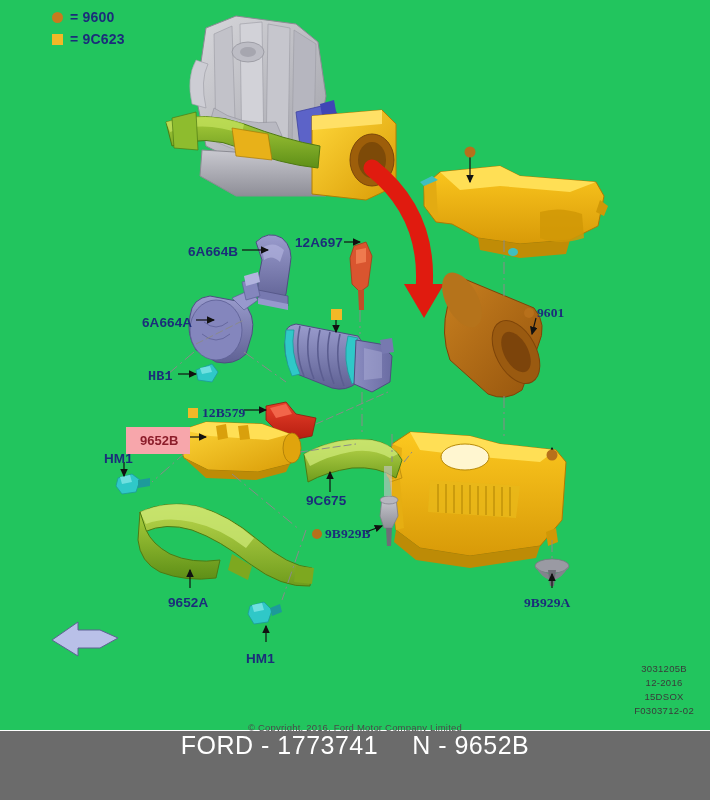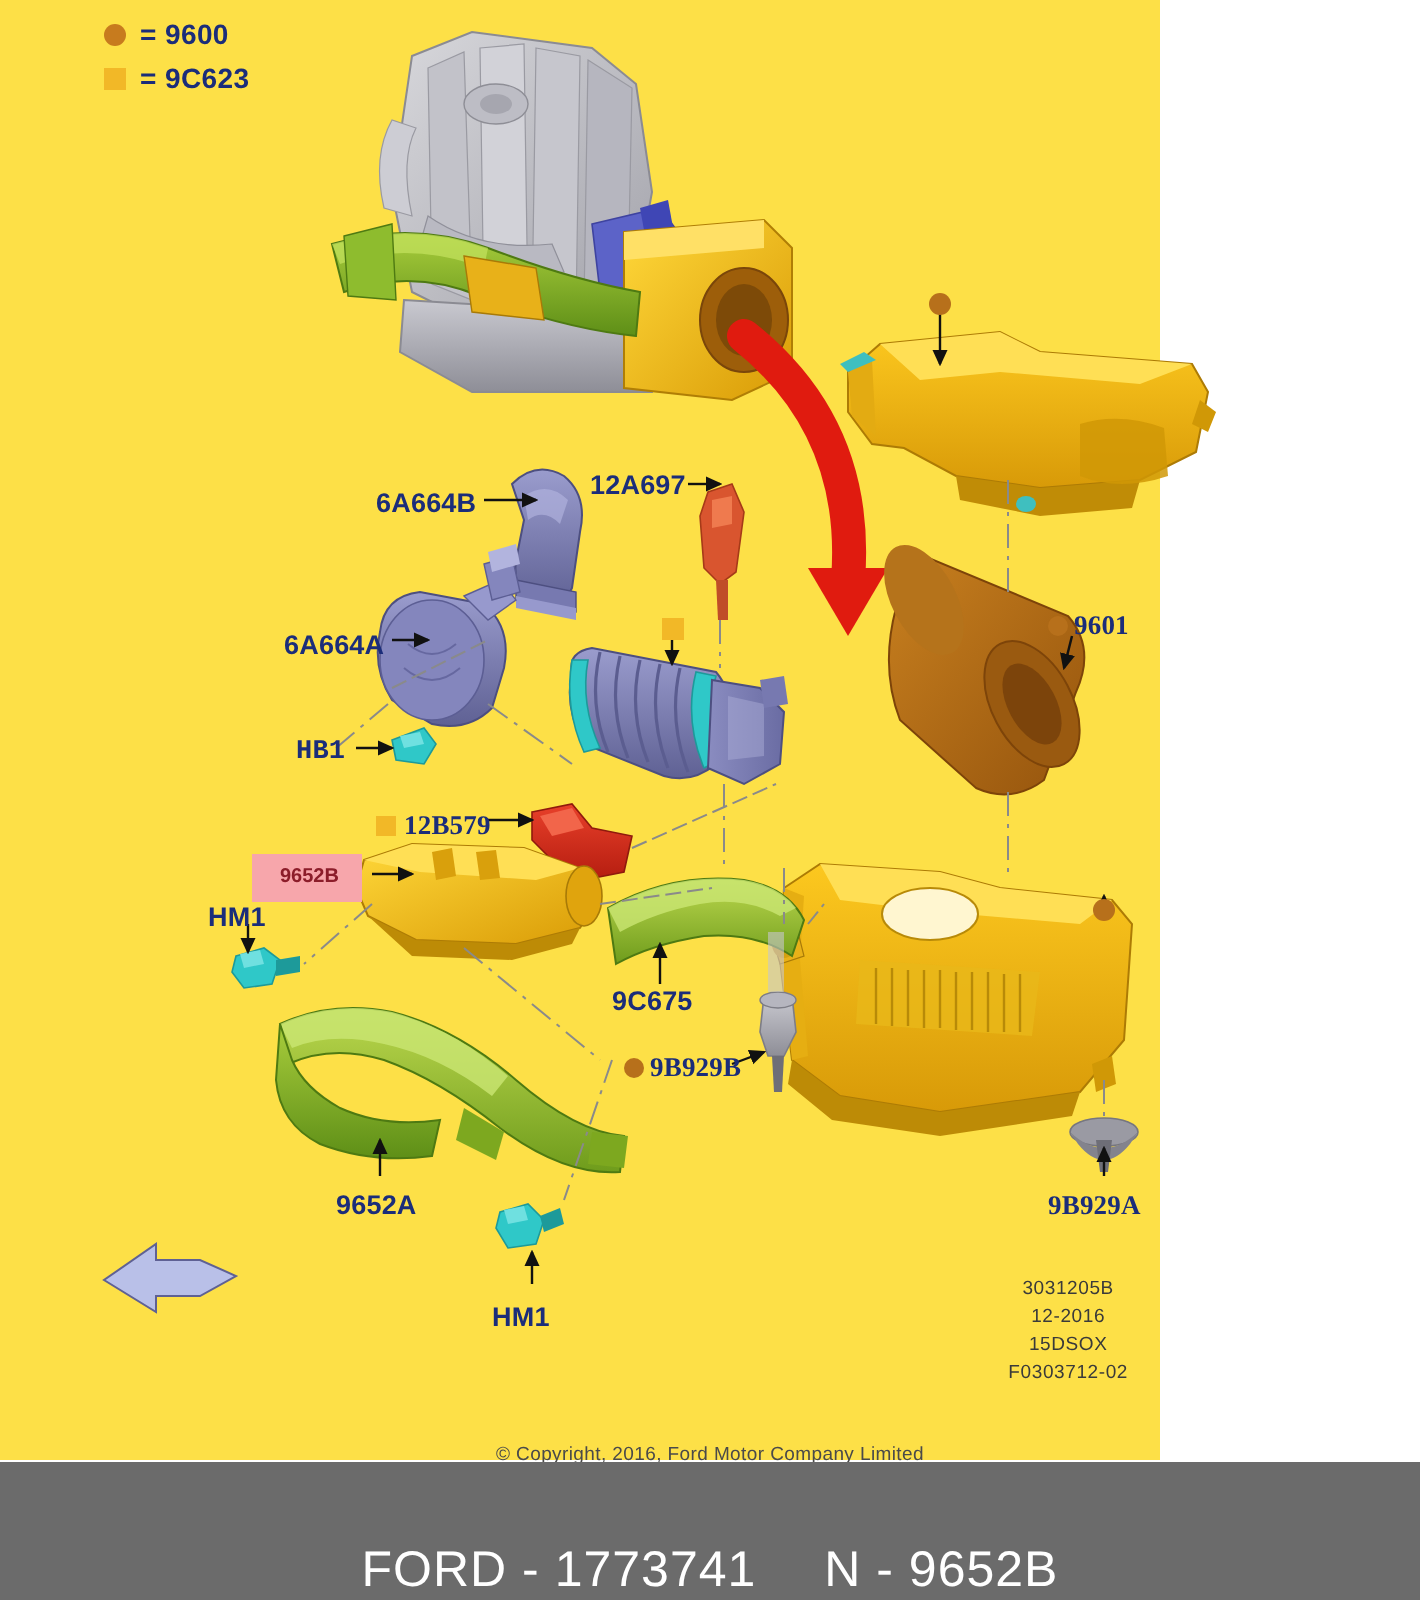--- a/index.html
+++ b/index.html
@@ -11,22 +11,22 @@
     overflow: hidden;
   }
   #page {
     position: relative;
     width: 710px; height: 800px;
     background: #ffffff;
   }
   .diagram {
     position: absolute;
     left: 0; top: 0;
-    width: 580px; height: 730px;
-    background: #fde047;
+    width: 710px; height: 730px;
+    background: #22c55e;
   }
   svg.art { position: absolute; left: 0; top: 0; }
 
   
   .legend { position: absolute; left: 52px; top: 6px; }
   .legend-row { display: flex; align-items: center; height: 22px; }
   .legend-mark-circle {
     width: 11px; height: 11px; border-radius: 50%;
     background: #c77b1e; display: inline-block; margin-right: 7px;
   }
@@ -54,46 +54,46 @@
     display: inline-block; margin-right: 4px; flex: none;
   }
   .mark-ci {
     width: 10px; height: 10px; border-radius: 50%;
     background: #b7701b; display: inline-block; margin-right: 3px; flex: none;
   }
   .lbl-hl {
     position: absolute;
     background: #f7a6ab;
     color: #8c1d2a;
-    font-size: 10px; font-weight: bold;
+    font-size: 13px; font-weight: bold;
     padding: 7px 12px 7px 14px;
     white-space: nowrap;
     line-height: 1;
     text-align: center;
   }
 
   
   .doccodes {
-    position: absolute; right: 16px; top: 638px;
+    position: absolute; right: 16px; top: 662px;
     text-align: center;
     font-size: 9.5px; color: #3a3a3a;
     line-height: 14px; letter-spacing: .3px;
   }
   .copyright {
     position: absolute; left: 0; top: 682px; width: 710px;
     text-align: center;
     font-size: 9.5px; color: #4a4a4a; letter-spacing: .2px; margin-top: 40px;
   }
 
   
   .footer {
     position: absolute; left: 0; top: 731px;
     width: 710px; height: 69px;
     background: #6b6b6b;
-    display: flex; align-items: flex-end; justify-content: center;
+    display: flex; align-items: flex-start; justify-content: center;
   }
   .footer-inner { display: flex; align-items: baseline; }
   .footer-ford {
     color: #ffffff; font-size: 25px; font-weight: normal;
     letter-spacing: .5px;
   }
   .footer-part {
     color: #ffffff; font-size: 25px; font-weight: normal;
     margin-left: 34px; letter-spacing: .5px;
   }

